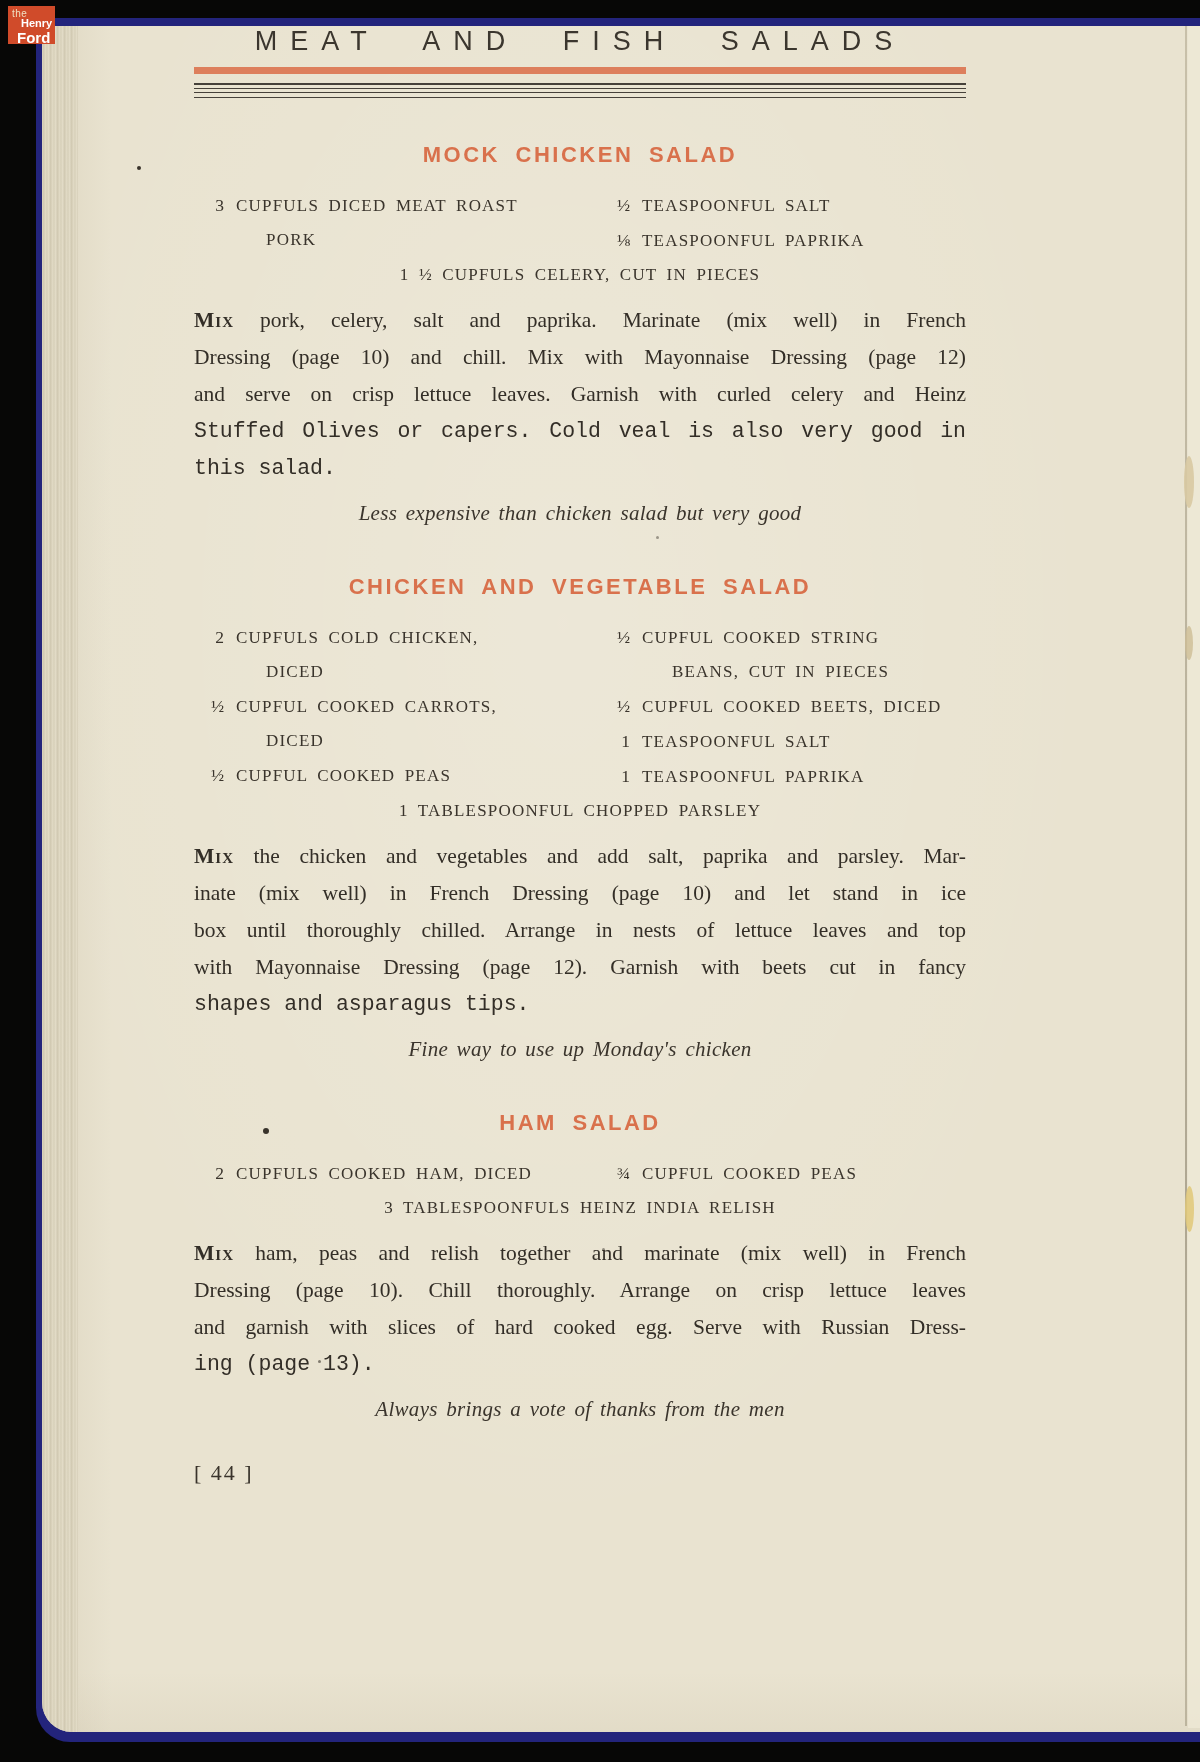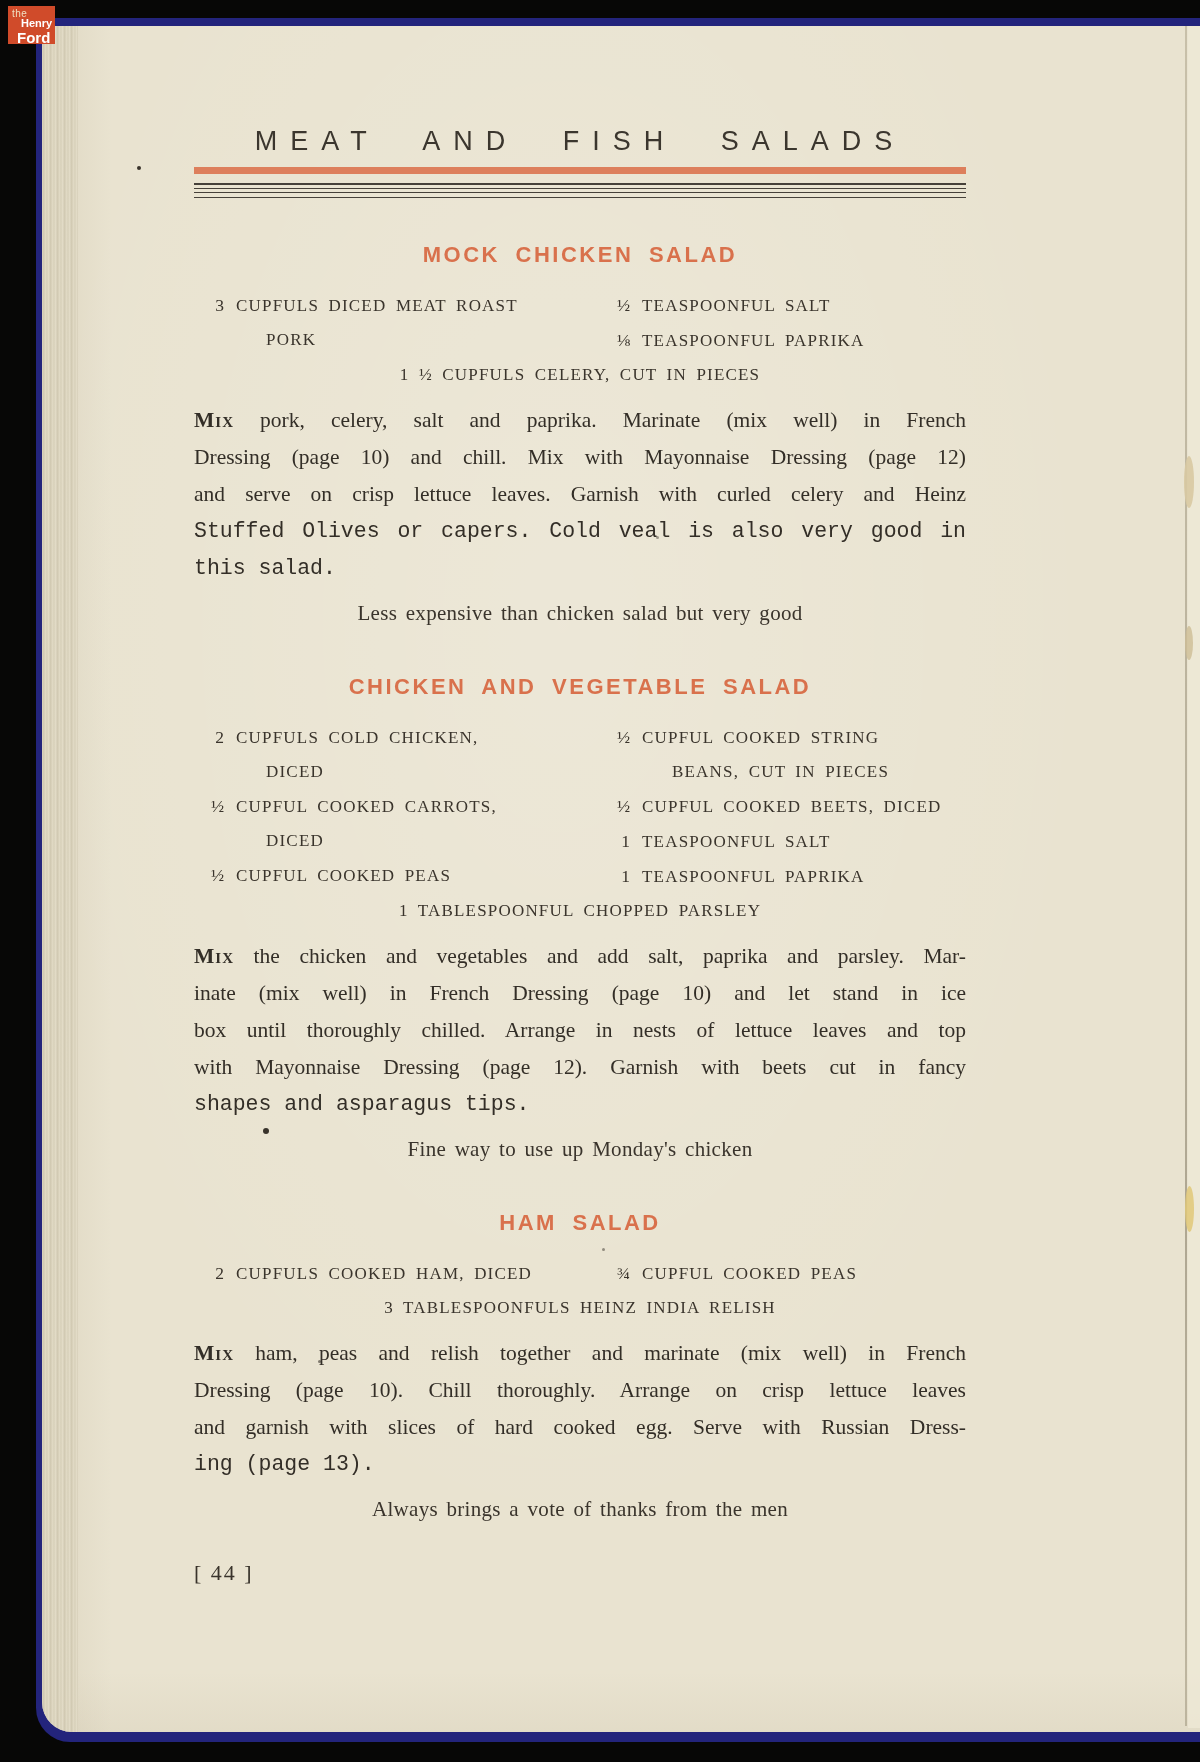--- a/index.html
+++ b/index.html
@@ -55,21 +55,21 @@
     position:absolute;left:8px;top:6px;width:47px;height:38px;
     background:#d04b2a;color:#fff;
     font-family:"Liberation Sans", sans-serif;z-index:5;
   }
   .logo .l-the{position:absolute;left:4px;top:2px;font-size:10px;color:#efe0c2;letter-spacing:.5px;}
   .logo .l-henry{position:absolute;left:13px;top:11px;font-size:11px;font-weight:bold;}
   .logo .l-ford{position:absolute;left:9px;top:23px;font-size:15px;font-weight:bold;}
 
   
   .content{
-    position:relative;margin-left:152px;width:772px;padding-top:100px;
+    position:relative;margin-left:152px;width:772px;
     color:#35302a;
   }
   .page-title{
     margin:0;text-align:center;
     font-family:"Liberation Sans", sans-serif;font-weight:400;
     font-size:27px;line-height:30px;color:#3b362e;
     letter-spacing:13px;word-spacing:24px;white-space:nowrap;
   }
   .rule-orange{margin-top:11px;height:7px;background:#dd7f5c;}
   .hairlines{margin-top:9px;}
@@ -100,21 +100,21 @@
     letter-spacing:1.2px;word-spacing:4px;color:#3a342c;
   }
   .recipe-body{margin-top:10px;}
   .body-line{
     font-size:21.5px;line-height:37px;color:#332e27;
     text-align:justify;text-align-last:justify;
   }
   .body-line.last{text-align-last:left;font-family:Liberation Mono, monospace;}
   .lead{font-variant:small-caps;letter-spacing:1px;font-weight:bold;}
   .note{
-    margin-top:9px;text-align:center;
+    margin-top:9px;text-align:center;font-style:italic;
     font-size:21px;line-height:34px;color:#3a342c;
     letter-spacing:.3px;word-spacing:3px;
   }
   .pageno{
     margin-top:34px;font-size:22px;color:#39332b;letter-spacing:2px;
   }
 </style>
 </head>
 <body>
 

